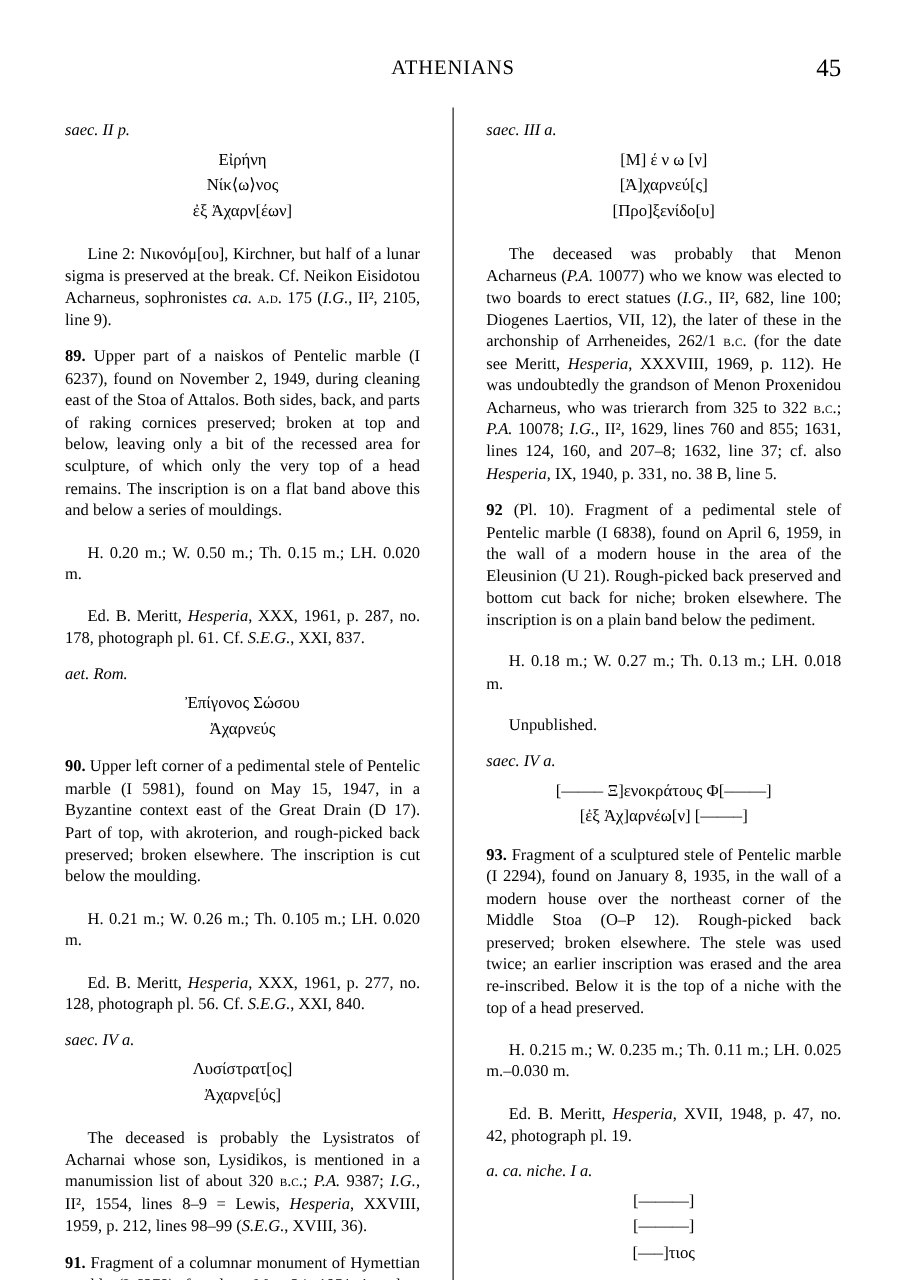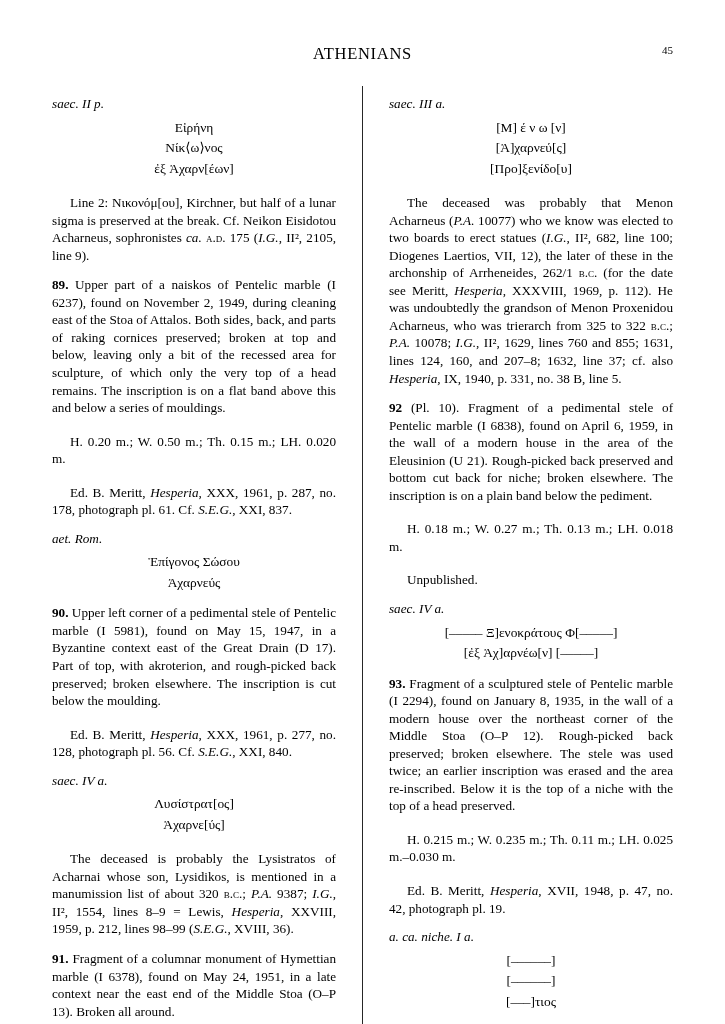--- a/index.html
+++ b/index.html
@@ -32,21 +32,21 @@
     left: 0;
     right: 0;
     text-align: center;
     font-size: 16.5px;
     letter-spacing: 0.7px;
   }
   .header .folio {
     position: absolute;
     right: 0;
     top: 0;
-    font-size: 11px;
+    font-size: 20px;
   }
   .columns {
     display: flex;
     gap: 26px;
     align-items: flex-start;
   }
   .col {
     width: 294px;
     font-size: 13.2px;
     line-height: 1.33;
@@ -141,20 +141,21 @@
       <div class="greek-block">
         <p class="greek">Ἐπίγονος Σώσου</p>
         <p class="greek">Ἀχαρνεύς</p>
       </div>
 
       <p class="entry">
         <span class="num">90.</span>
         <span>Upper left corner of a pedimental stele of Pentelic marble (I 5981), found on May 15, 1947, in a Byzantine context east of the Great Drain (D 17). Part of top, with akroterion, and rough-picked back preserved; broken elsewhere. The inscription is cut below the moulding.</span>
       </p>
 
+      <p class="meas">H. 0.21 m.; W. 0.26 m.; Th. 0.105 m.; LH. 0.020 m.</p>
 
       <p class="meas">
         <span>Ed. B. Meritt, </span><i>Hesperia</i><span>, XXX, 1961, p. 277, no. 128, photograph pl. 56. Cf. </span><i>S.E.G.</i><span>, XXI, 840.</span>
       </p>
 
       <p class="saec">saec. IV a.</p>
 
       <div class="greek-block">
         <p class="greek">Λυσίστρατ[ος]</p>
         <p class="greek">Ἀχαρνε[ύς]</p>

